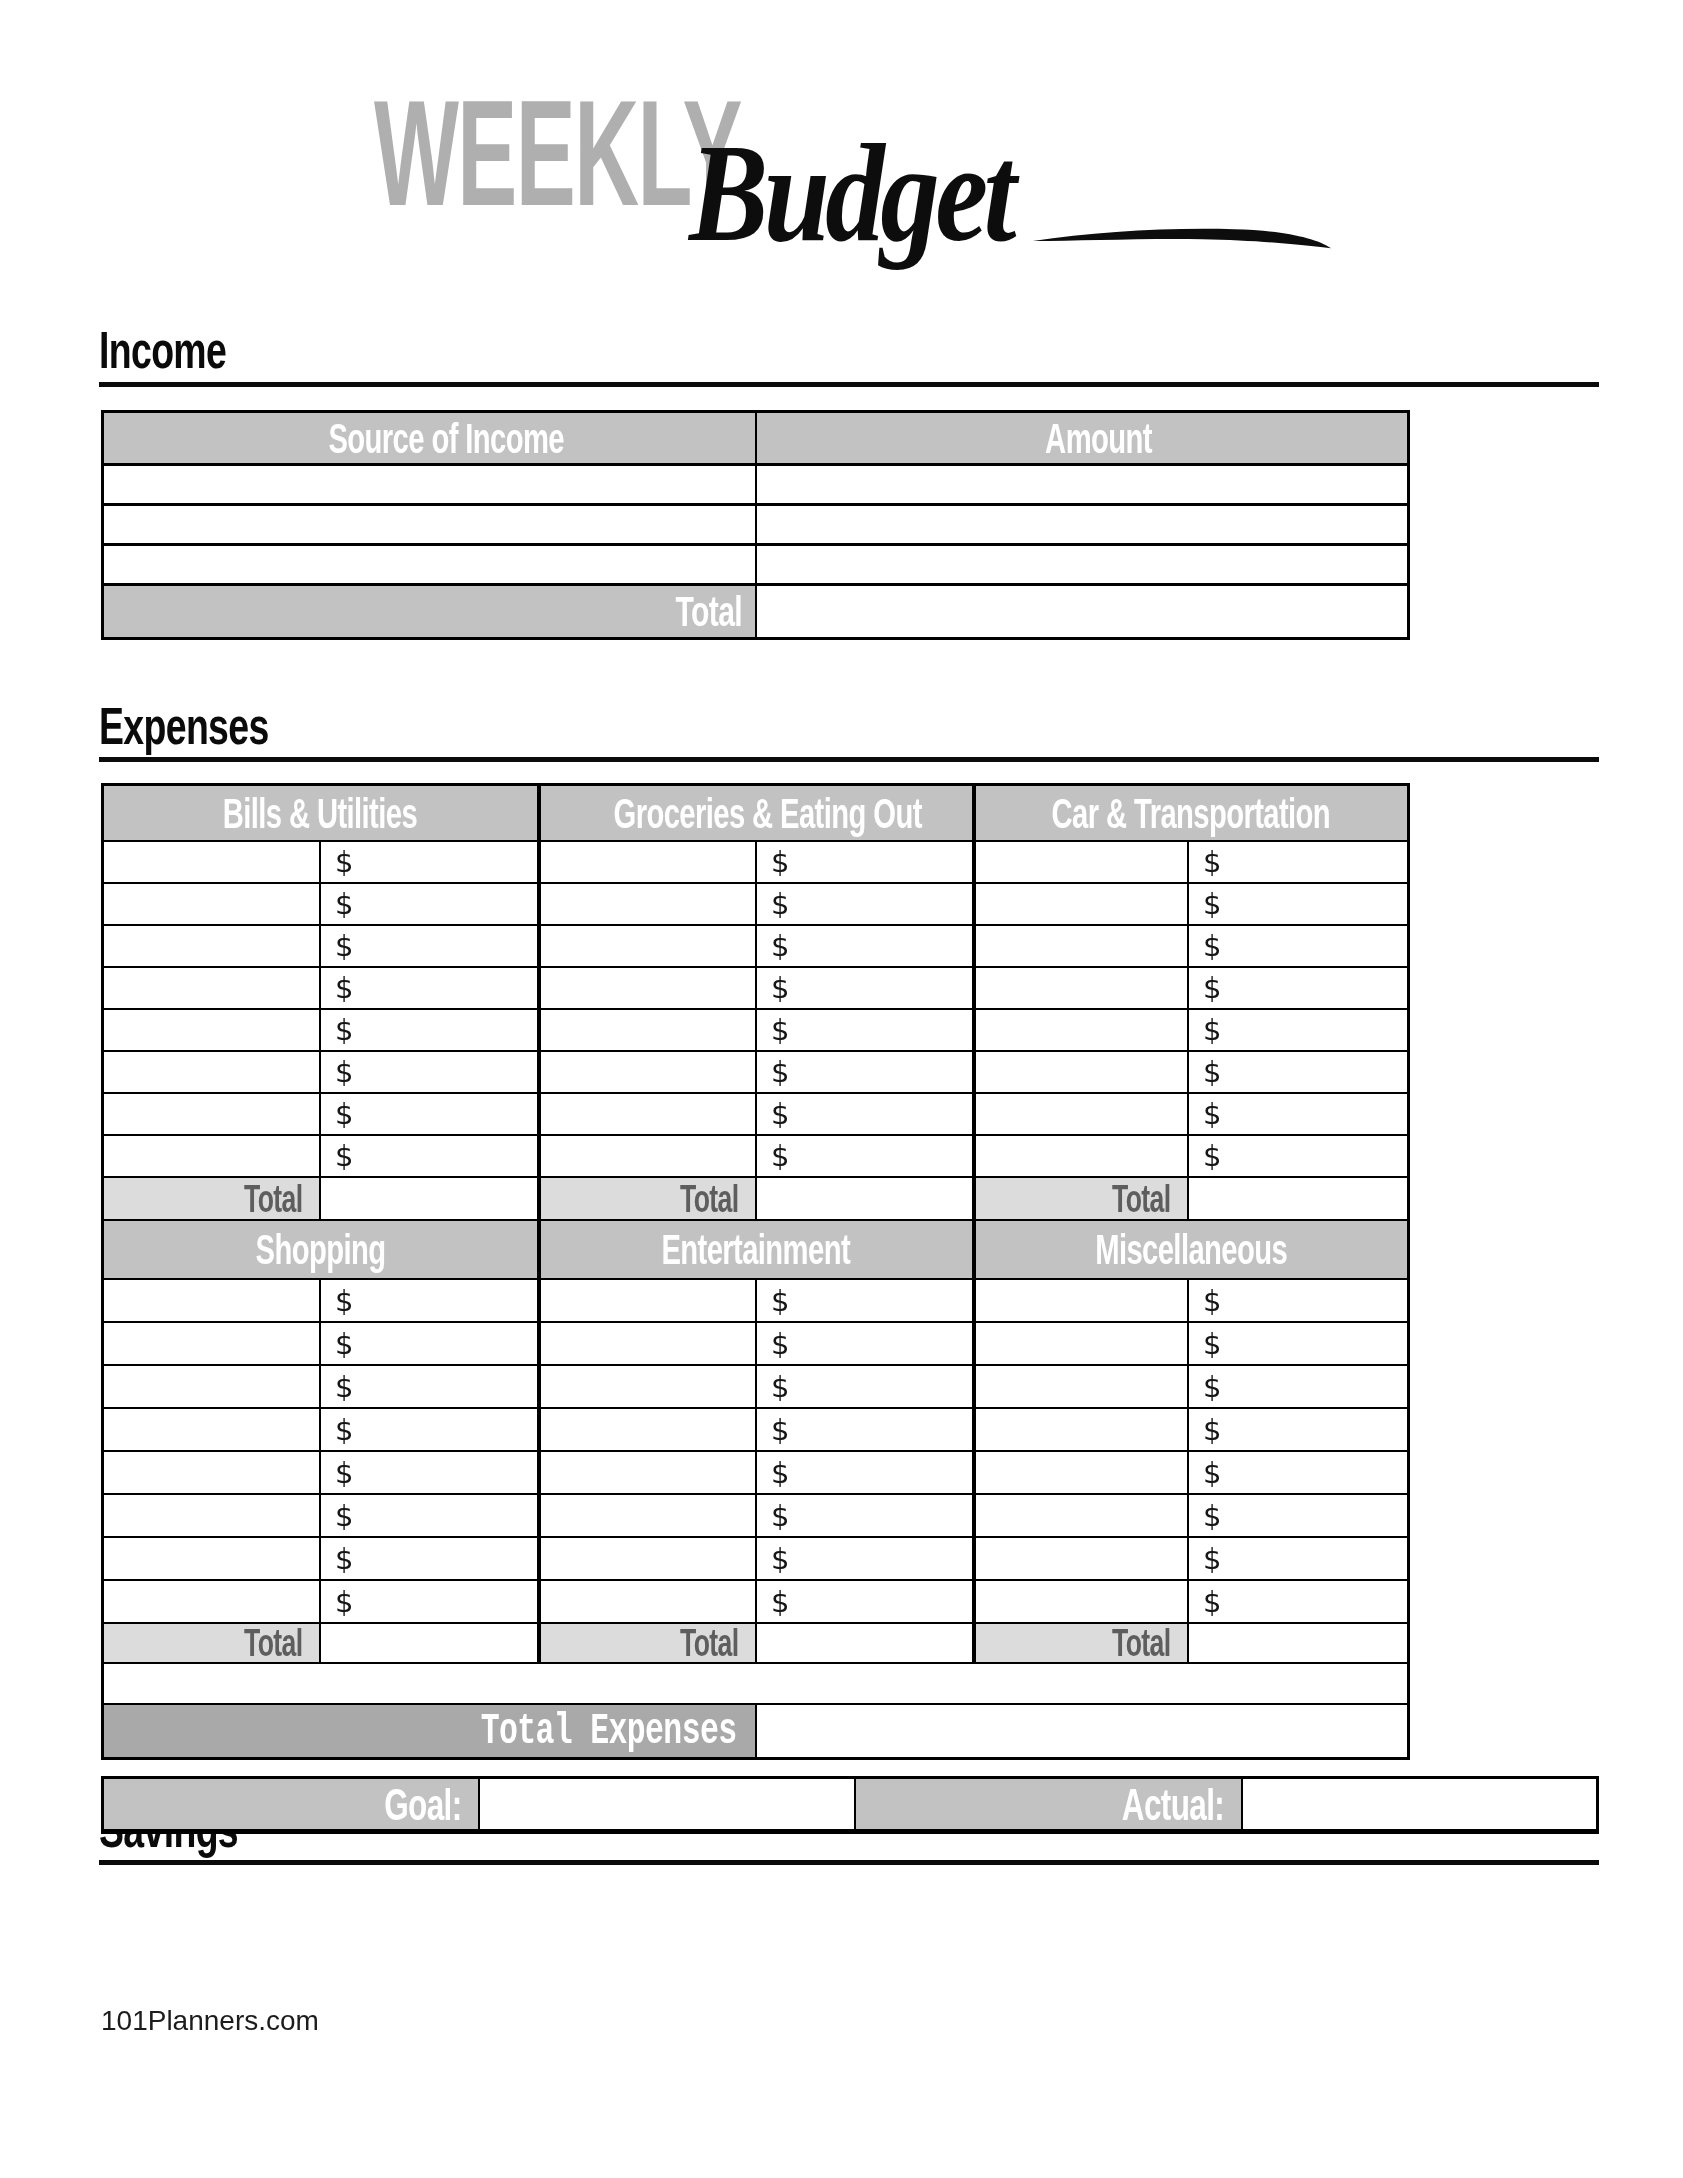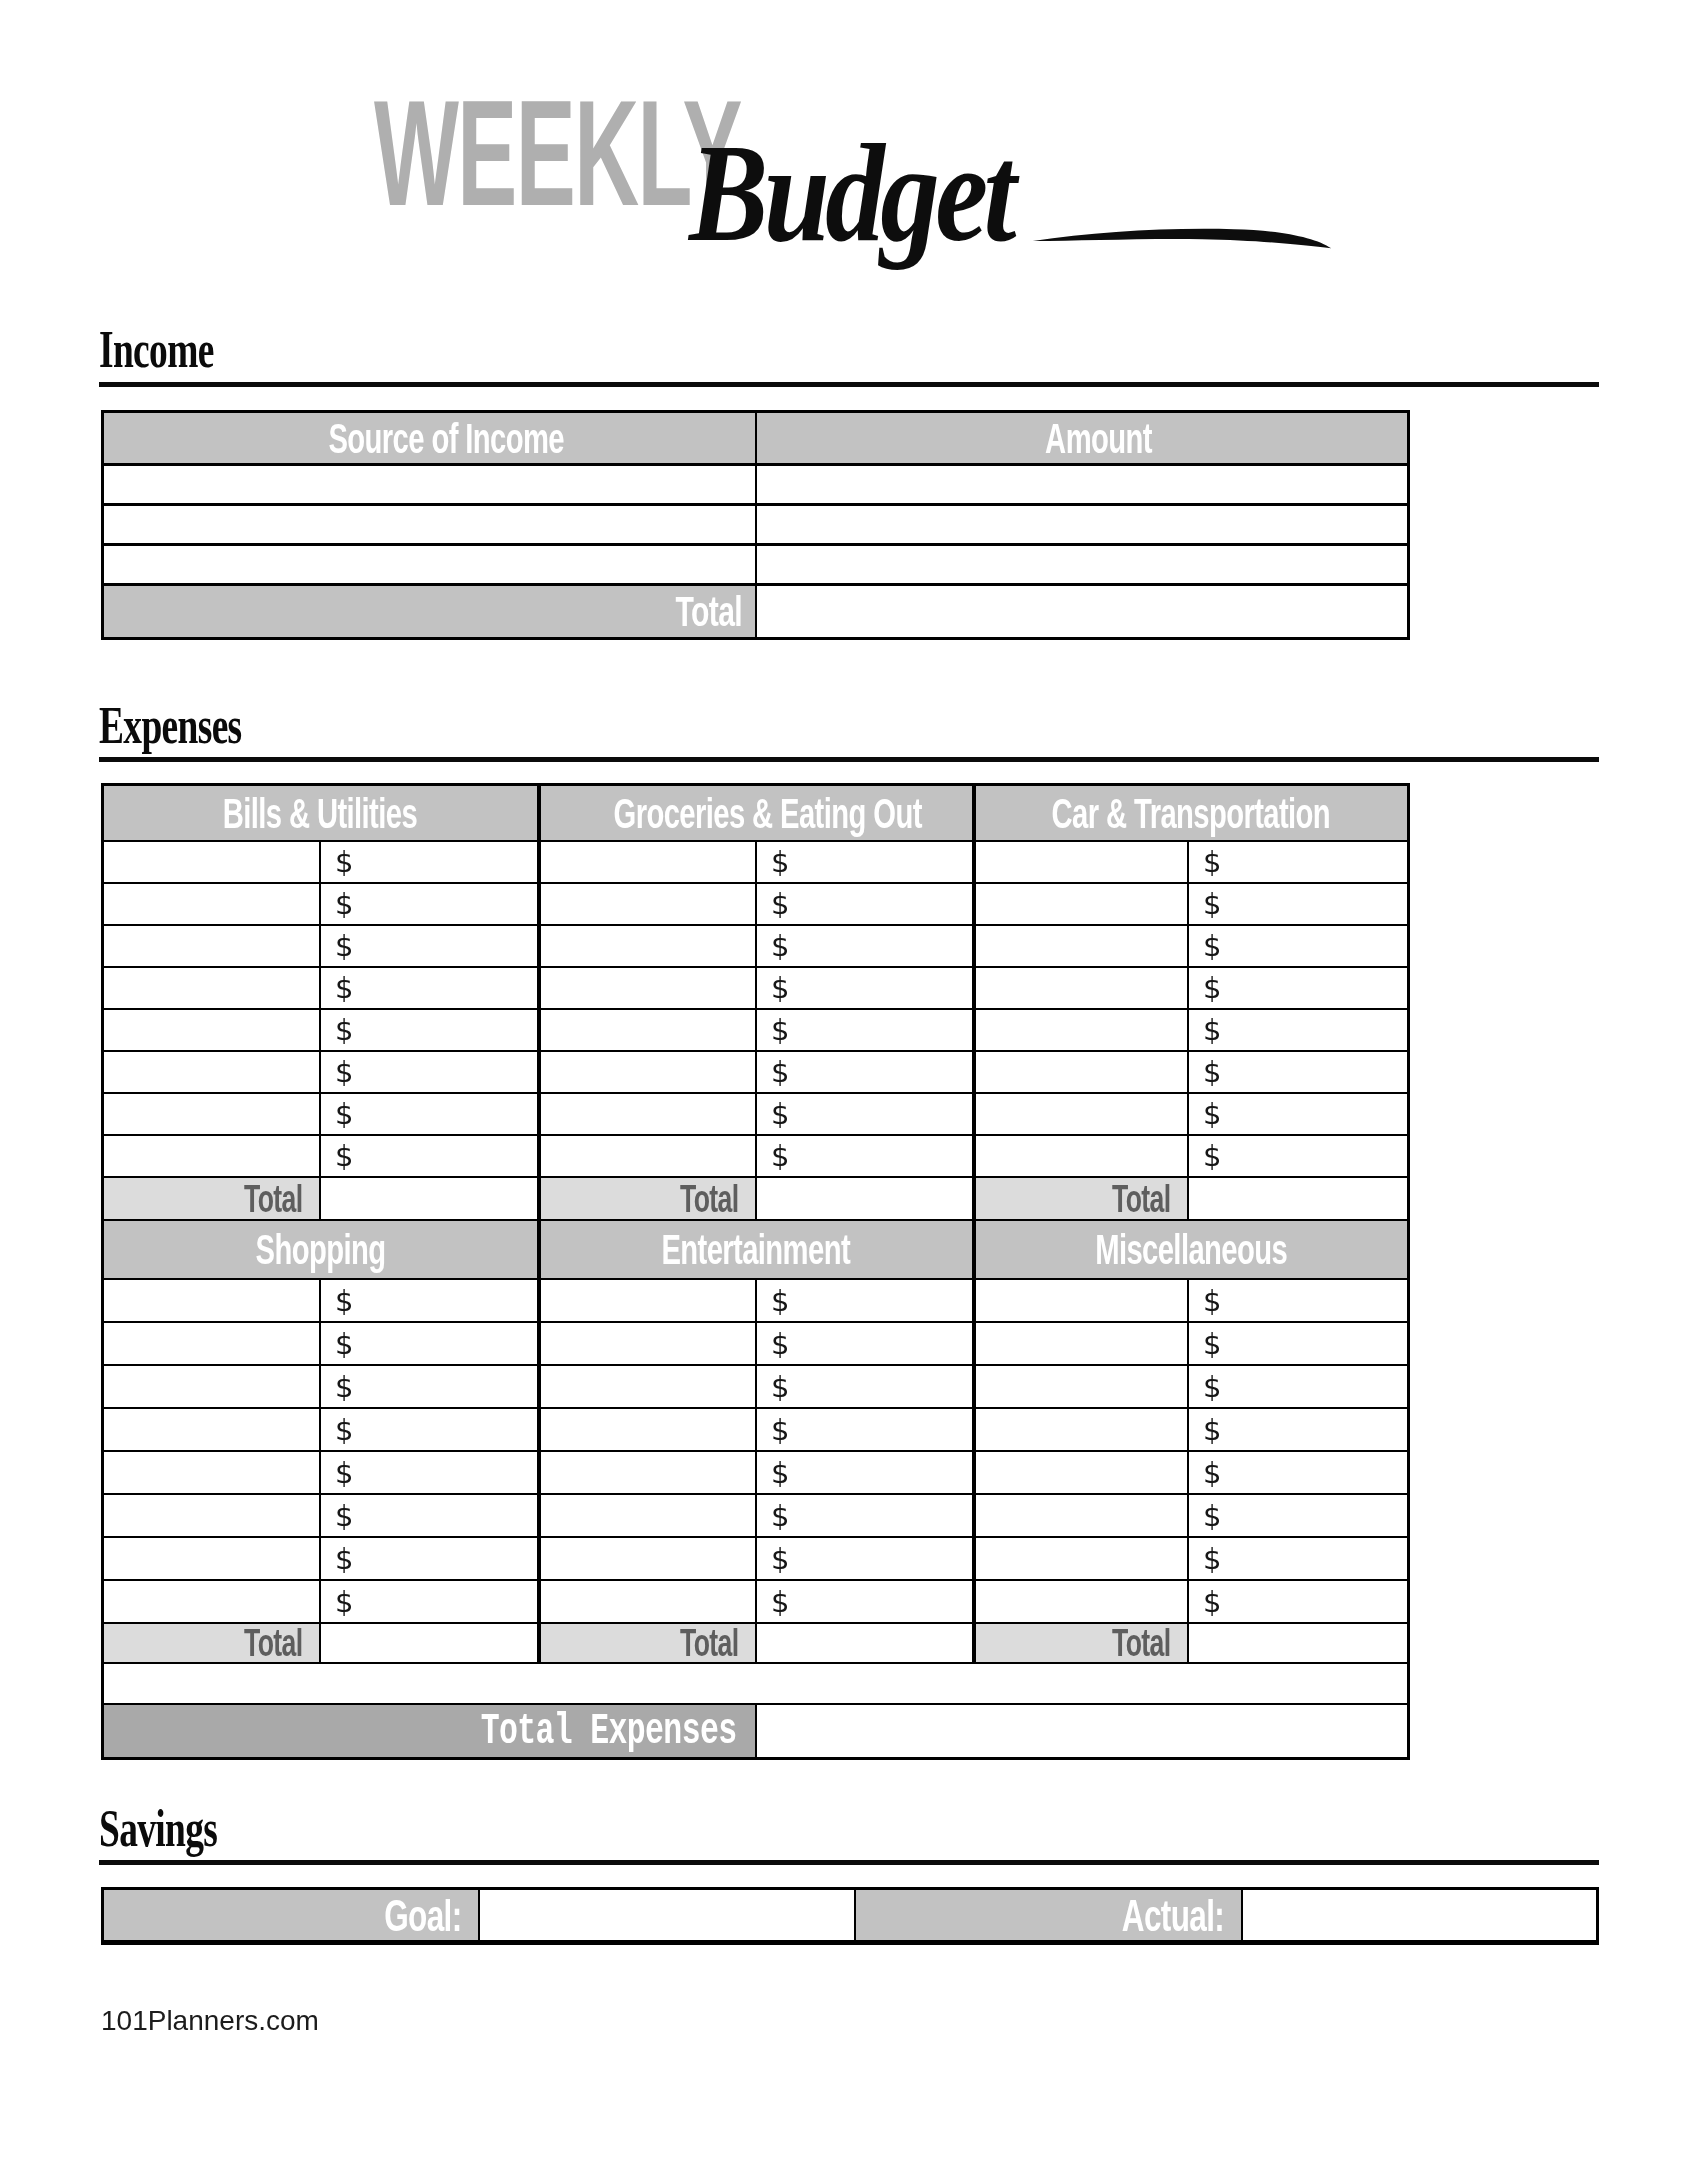--- a/index.html
+++ b/index.html
@@ -13,21 +13,21 @@
 
   
   .title-weekly{position:absolute;left:374px;top:78px;font-size:150px;font-weight:bold;line-height:1;
       color:var(--title-gray);transform:scaleX(.60);transform-origin:left top;letter-spacing:-2.7px;z-index:1;}
   .title-budget{position:absolute;left:689px;top:123px;font-size:140px;line-height:1;z-index:2;
       font-family:"Liberation Serif",serif;font-style:italic;font-weight:bold;color:#0d0d0d;
       letter-spacing:-5.4px;transform:scaleX(.85);transform-origin:left top;}
   .title-swash{position:absolute;left:1031px;top:221px;width:302px;height:40px;z-index:2;}
 
   
-  .sec-h{position:absolute;left:99px;font-size:52px;color:#0b0b0b;line-height:1;font-family:Liberation Serif, serif;}
+  .sec-h{position:absolute;left:99px;font-size:52px;color:#0b0b0b;line-height:1;}
   .rule{position:absolute;left:99px;width:1500px;height:4.5px;background:#0b0b0b;}
 
   
   table{border-collapse:collapse;table-layout:fixed;position:absolute;left:101px;}
   td{vertical-align:middle;padding:0;overflow:hidden;}
 
   
   .t-income{top:410px;width:1306px;border:3.6px solid #000;}
   .t-income td{border:2.7px solid #000;}
   .t-income tr.hdr td{height:50px;background:var(--header-bg);text-align:center;border-bottom:1.8px solid #000;padding-left:34px;}
@@ -51,21 +51,21 @@
   td.tcell{background:var(--subtotal-bg);text-align:right;padding-right:16px;}
   td.tcell .cond{font-size:38px;color:var(--subtotal-text);}
   td.tval{background:#fff;}
   .t-exp tr.gap td{height:39px;background:#fff;}
   .t-exp tr.texp td{height:52px;font-family:Liberation Mono, monospace;}
   td.texp-label{background:var(--grand-total-bg);text-align:right;padding-right:18px;border-bottom:3.6px solid #000;}
   td.texp-label .cond{font-size:45px;color:#fff;}
   td.texp-value{background:#fff;border-bottom:3.6px solid #000;}
 
   
-  .t-sav{top:1887px;width:1496px;border:3.6px solid #000;border-bottom-width:5.4px;}
+  .t-sav{top:1776px;width:1496px;border:3.6px solid #000;border-bottom-width:5.4px;}
   .t-sav td{border:2.7px solid #000;height:50px;}
   .t-sav td.slabel{background:var(--header-bg);text-align:right;padding-right:16px;}
   .t-sav td.slabel .cond{font-size:45px;color:#fff;}
   .t-sav td.sval{background:#fff;}
 
   .footer{position:absolute;left:101px;top:2005px;font-size:28px;color:#1c1c1c;letter-spacing:0;}
 </style>
 </head>
 <body>
 

